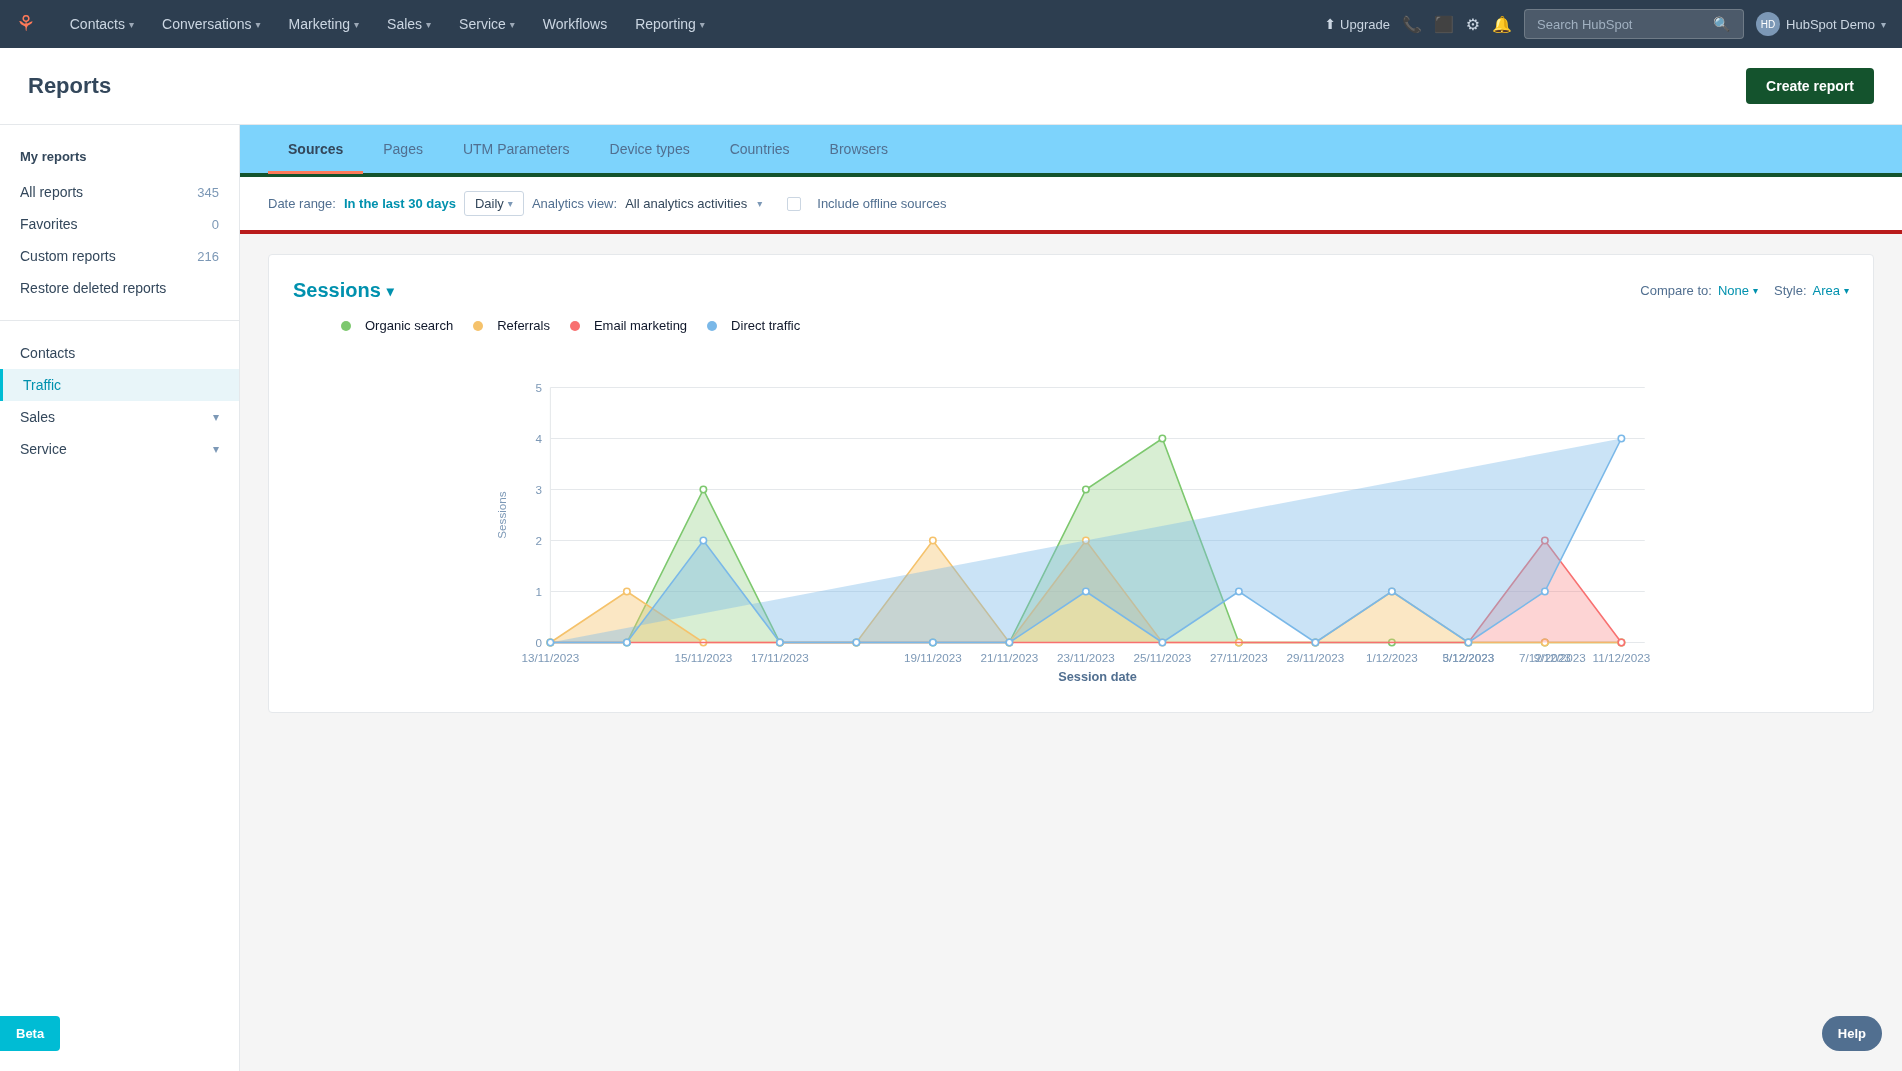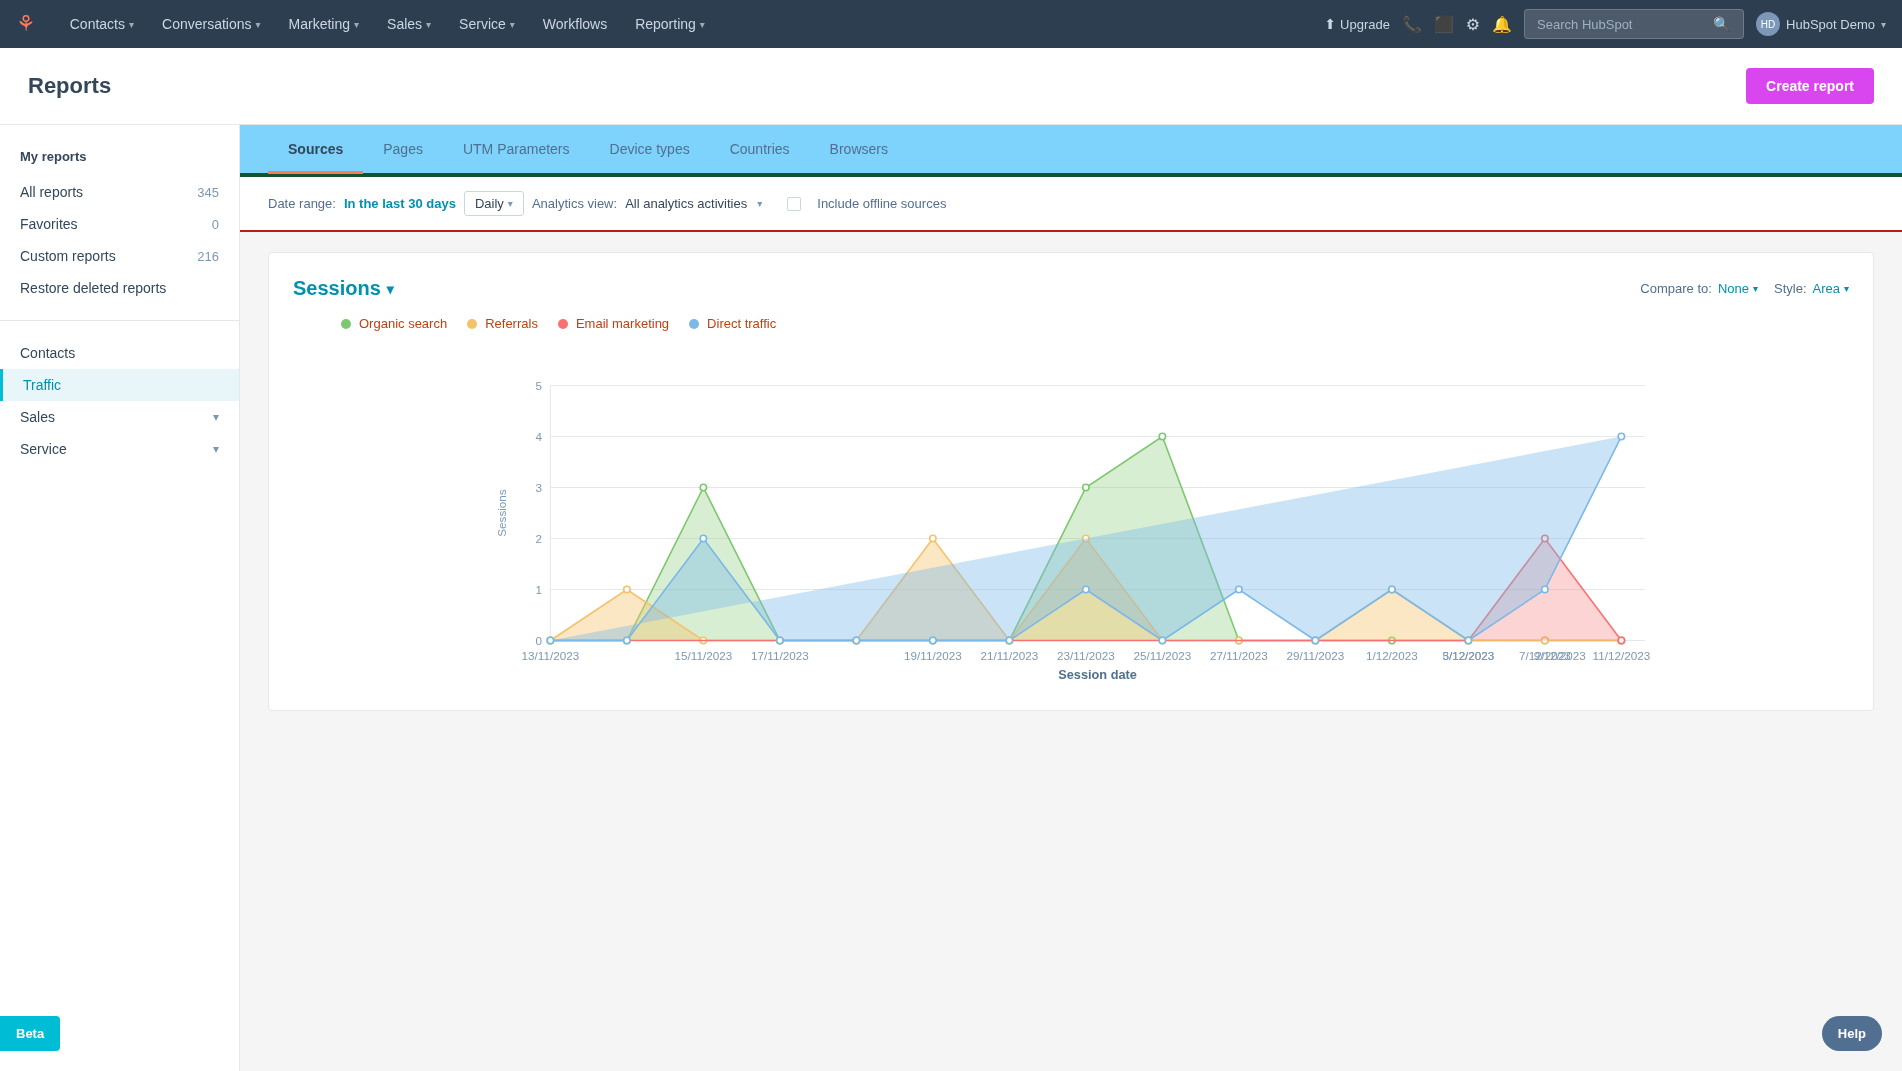--- a/index.html
+++ b/index.html
@@ -74,21 +74,21 @@
     .page-header {
       background: white;
       padding: 20px 28px;
       border-bottom: 1px solid #e5e8eb;
       display: flex;
       align-items: center;
       justify-content: space-between;
     }
     .page-title { font-size: 22px; font-weight: 700; color: #33475b; }
     .create-report-btn {
-      background: #d946ef;
+      background: #14532d;
       color: white;
       border: none;
       padding: 10px 20px;
       border-radius: 4px;
       font-size: 14px;
       font-weight: 600;
       cursor: pointer;
     }
 
     
@@ -171,21 +171,21 @@
       border-bottom: 3px solid #ff7a59;
     }
 
     
     .filters-row {
       background: white;
       padding: 14px 28px;
       display: flex;
       align-items: center;
       gap: 8px;
-      border-bottom: 2px solid #b91c1c;
+      border-bottom: 4px solid #b91c1c;
       flex-wrap: wrap;
     }
     .filter-label { color: #516f90; font-size: 13px; }
     .filter-link { color: #0091ae; font-size: 13px; font-weight: 700; cursor: pointer; }
     .filter-dropdown {
       display: flex; align-items: center; gap: 4px;
       color: #33475b; font-size: 13px;
       border: 1px solid #cbd6e2;
       border-radius: 3px;
       padding: 4px 10px;
@@ -243,21 +243,21 @@
       color: #516f90;
       background: white;
     }
 
     
     .chart-legend {
       display: flex; align-items: center; gap: 20px;
       margin-bottom: 12px;
       padding-left: 48px;
     }
-    .legend-item { display: flex; align-items: center; gap: 8px; font-size: 13px; color: #c2410c; }
+    .legend-item { display: flex; align-items: center; gap: 14px; font-size: 13px; color: #0f172a; }
     .legend-dot { width: 10px; height: 10px; border-radius: 50%; }
 
     
     .chart-svg-wrapper {
       position: relative;
       width: 100%;
     }
     svg.chart { width: 100%; height: 340px; }
 
     

